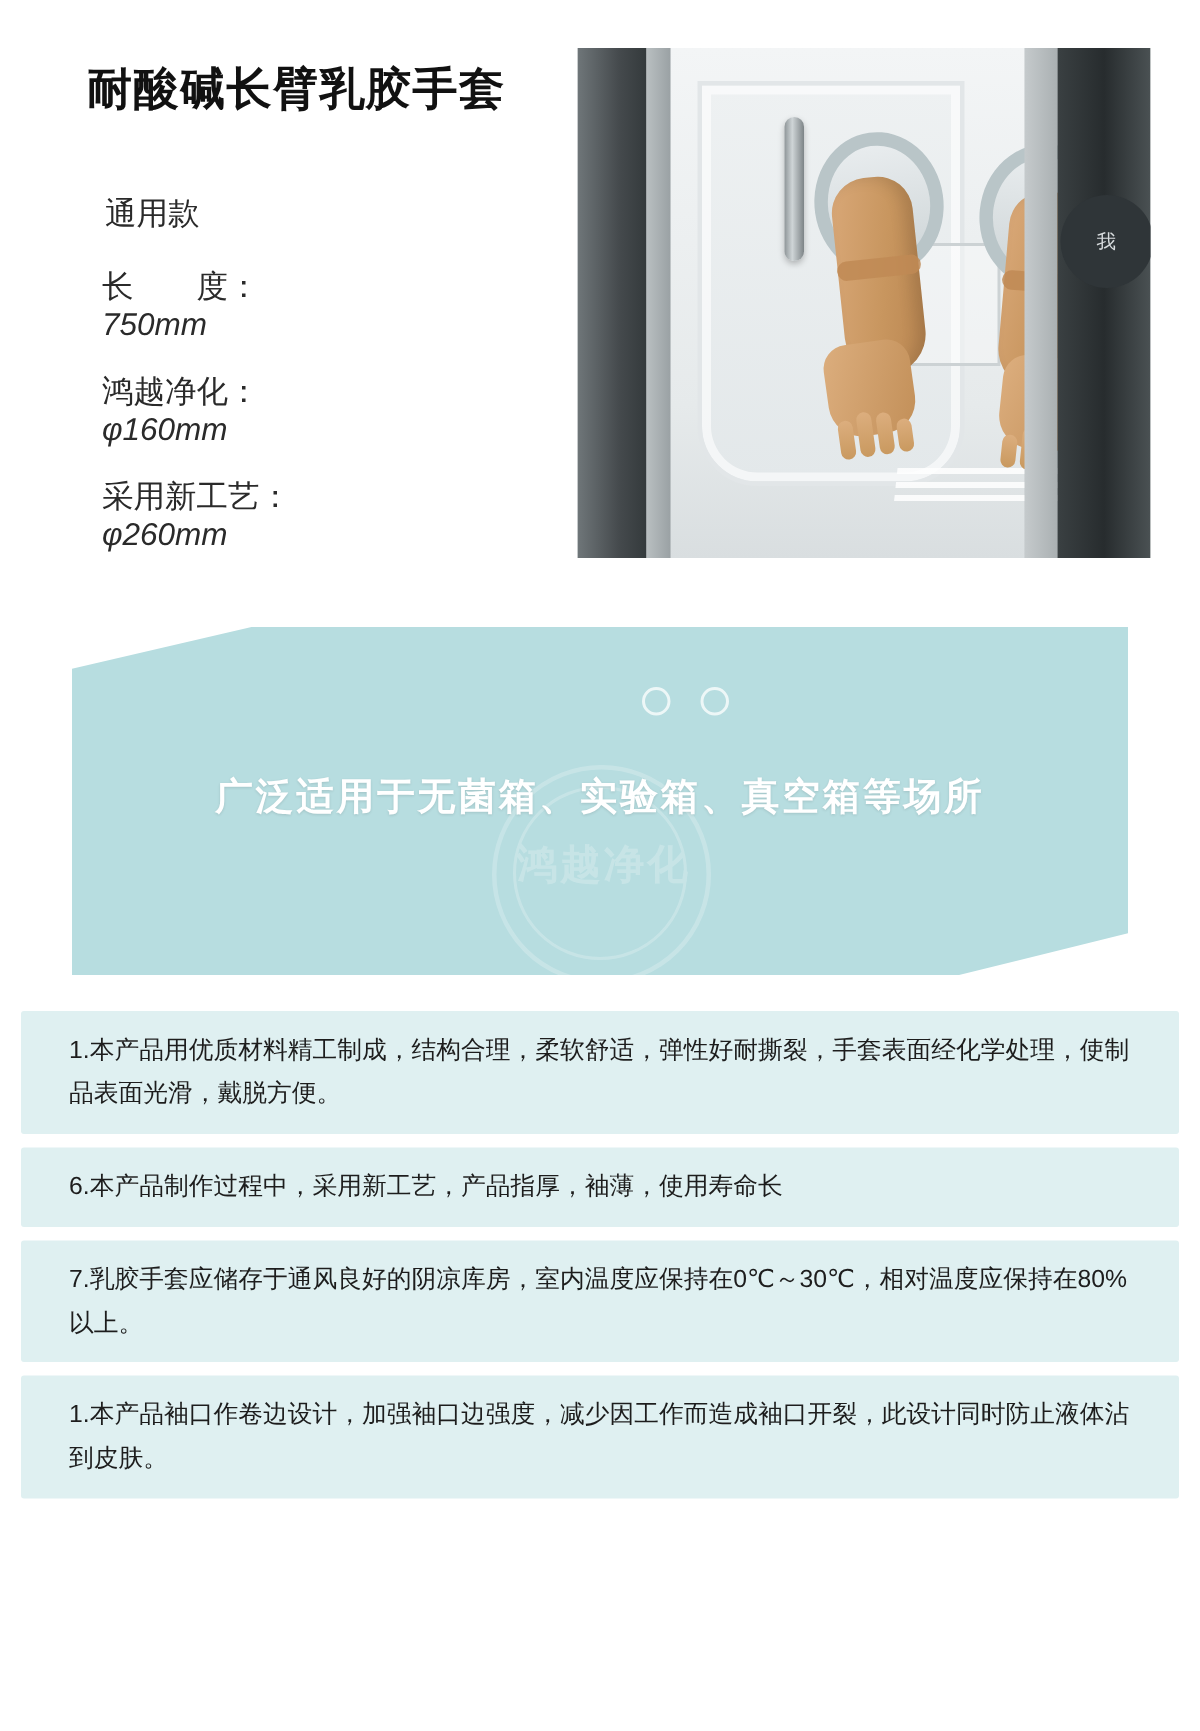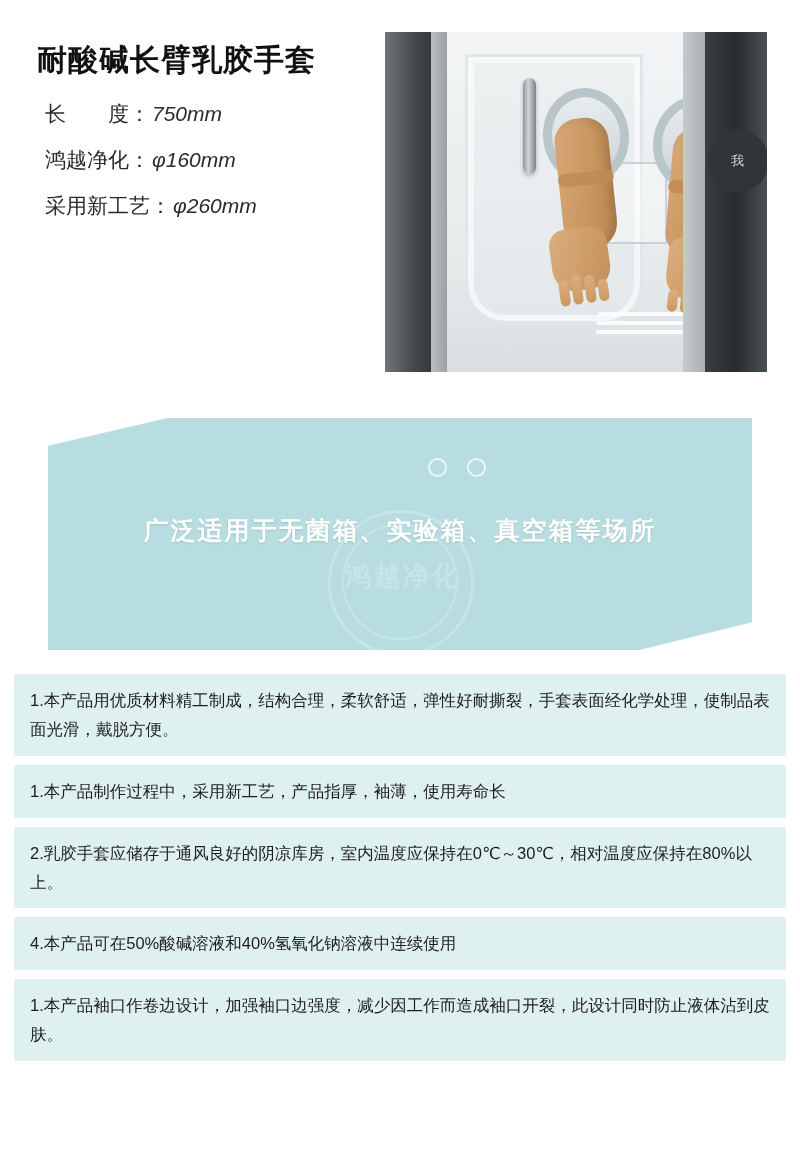--- a/index.html
+++ b/index.html
@@ -22,21 +22,21 @@
     width: 800px;
     height: 400px;
   }
 
   .spec-block {
     position: absolute;
     left: 0;
     top: 0;
     width: 390px;
     height: 400px;
-    padding: 30px 0 0 37px;
+    padding: 30px 0 0 58px;
     box-sizing: border-box;
   }
 
   .product-title {
     font-size: 30px;
     font-weight: bold;
     letter-spacing: 1px;
     color: #111;
     margin: 12px 0 0 0;
     line-height: 1.2;
@@ -52,20 +52,21 @@
   .spec-list {
     margin: 22px 0 0 8px;
   }
   .spec-row {
     display: flex;
     align-items: baseline;
     font-size: 21px;
     color: #2a2a2a;
     margin-bottom: 18px;
     white-space: nowrap;
+    flex-direction: column;
   }
   .spec-label {
     display: inline-block;
   }
   .spec-value {
     margin-left: 2px;
     font-style: italic;
   }
 
   
@@ -308,32 +309,33 @@
 
   
   .features {
     padding: 8px 14px 0 14px;
   }
   .feature {
     background: #dff0f1;
     color: #1d1d1d;
     font-size: 16.5px;
     line-height: 1.75;
-    padding: 12px 16px;
+    padding: 12px 32px;
     margin-bottom: 9px;
     border-radius: 2px;
   }
 </style>
 </head>
 <body>
 
 <div class="top-section">
 
   <div class="spec-block">
     <h1 class="product-title">耐酸碱长臂乳胶手套</h1>
+    <div class="spec-subtitle">通用款</div>
 
     <div class="spec-list">
       <div class="spec-row">
         <span class="spec-label">长　　度：</span>
         <span class="spec-value">750mm</span>
       </div>
       <div class="spec-row">
         <span class="spec-label">鸿越净化：</span>
         <span class="spec-value">φ160mm</span>
       </div>
@@ -393,17 +395,16 @@
   <div class="wm">
     <div class="wm-circle"></div>
     <div class="wm-circle2"></div>
     <div class="wm-text">鸿越净化</div>
   </div>
   <div class="banner-text">广泛适用于无菌箱、实验箱、真空箱等场所</div>
 </div>
 
 <div class="features">
   <div class="feature">1.本产品用优质材料精工制成，结构合理，柔软舒适，弹性好耐撕裂，手套表面经化学处理，使制品表面光滑，戴脱方便。</div>
-  <div class="feature">1.本产品制作过程中，采用新工艺，产品指厚，袖薄，使用寿命长</div>
-  <div class="feature">2.乳胶手套应储存于通风良好的阴凉库房，室内温度应保持在0℃～30℃，相对温度应保持在80%以上。</div>
-  <div class="feature">4.本产品可在50%酸碱溶液和40%氢氧化钠溶液中连续使用</div>
+  <div class="feature">6.本产品制作过程中，采用新工艺，产品指厚，袖薄，使用寿命长</div>
+  <div class="feature">7.乳胶手套应储存于通风良好的阴凉库房，室内温度应保持在0℃～30℃，相对温度应保持在80%以上。</div>
   <div class="feature">1.本产品袖口作卷边设计，加强袖口边强度，减少因工作而造成袖口开裂，此设计同时防止液体沾到皮肤。</div>
 </div>
 
 </body></html>

